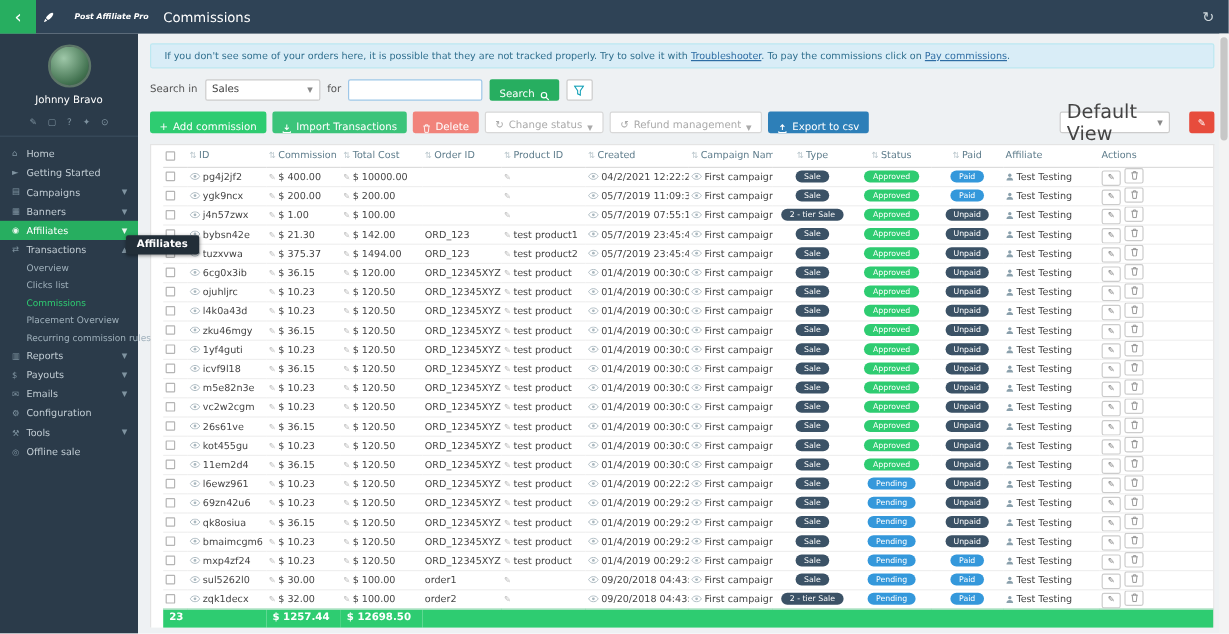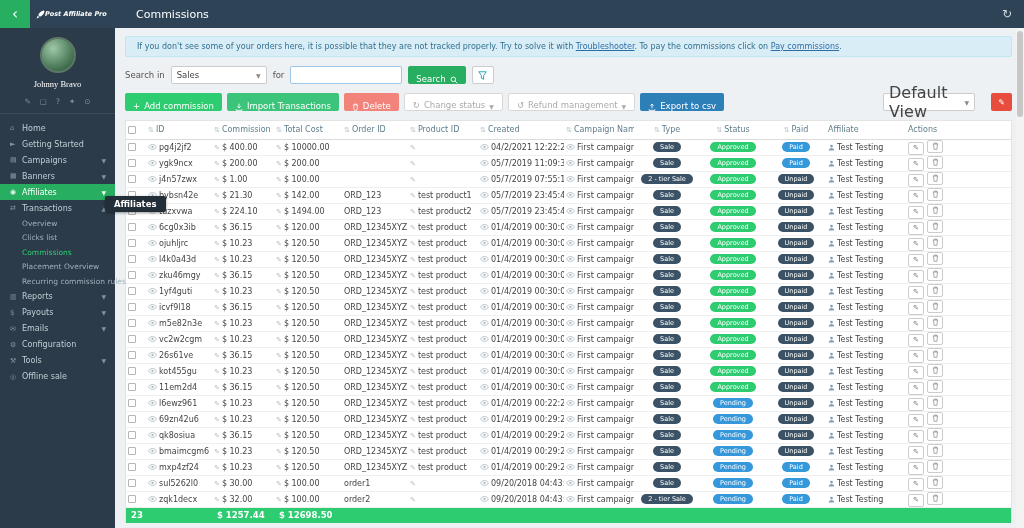--- a/index.html
+++ b/index.html
@@ -2,31 +2,31 @@
 <html><head>
 <meta charset="utf-8">
 <style>
   * { box-sizing: border-box; margin: 0; padding: 0; }
   html,body { width:1024px; height:528px; overflow:hidden; }
   body { font-family:"DejaVu Sans", sans-serif; background:#eef1f3; position:relative; }
 
   
   .topbar { position:absolute; top:0; left:0; right:0; height:28px; background:#2f4356; display:flex; align-items:center; z-index:6; }
   .back-btn { width:30px; height:28px; background:#27ae60; color:#fff; display:flex; align-items:center; justify-content:center; font-size:15px; cursor:pointer; }
-  .brand { width:86px; display:flex; align-items:center; gap:0; padding-left:6px; color:#fff; font-size:6.5px; font-style:italic; font-weight:bold; white-space:nowrap; }
+  .brand { width:86px; display:flex; align-items:center; gap:17px; padding-left:6px; color:#fff; font-size:6.5px; font-style:italic; font-weight:bold; white-space:nowrap; }
   .brand svg { flex:none; }
   .topbar-title { color:#fff; font-size:11px; margin-left:20px; }
   .tb-spacer { flex:1; }
   .refresh { color:#cfd8dc; font-size:12px; padding-right:12px; cursor:pointer; }
 
   
   .sidebar { position:absolute; top:28px; left:0; width:115px; bottom:0; background:#2b3b4a; z-index:5; }
   .avatar-wrap { text-align:center; padding-top:9px; }
   .avatar { width:36px; height:36px; border-radius:50%; margin:0 auto; background:radial-gradient(circle at 35% 30%, #9ec7a8, #41714f 70%, #2c4a36); border:2px solid #5d7668; }
-  .username { color:#fff; font-size:8.5px; margin-top:6px;font-family:Liberation Serif, serif; }
+  .username { color:#fff; font-size:8.5px; margin-top:6px; }
   .quick-icons { display:flex; justify-content:center; gap:9px; padding:8px 0 7px; border-bottom:1px solid #3a4c5c; color:#7f93a0; font-size:7.5px; }
   .quick-icons span { cursor:pointer; }
   .menu { padding-top:6px; }
   .menu-item { display:flex; align-items:center; height:16px; padding:0 9px 0 10px; color:#c2cdd4; font-size:8px; cursor:pointer; white-space:nowrap; }
   .menu-item .mi-icon { width:12px; color:#7f93a0; font-size:7px; flex:none; }
   .menu-item .mi-chev { margin-left:auto; font-size:6px; color:#7f93a0; }
   .menu-item.active { background:#27ae60; color:#fff; }
   .menu-item.active .mi-icon, .menu-item.active .mi-chev { color:#e8f8ee; }
   .submenu-item { display:flex; align-items:center; height:14.5px; padding-left:22px; font-size:7.5px; color:#9fb0bb; cursor:pointer; white-space:nowrap; }
   .submenu-item.active { color:#2ecc71; }
@@ -52,21 +52,21 @@
   .btn-green { background:#2ecc71; color:#fff; }
   .btn-import { background:#3bc47a; color:#fff; }
   .btn-del { background:#f1837b; color:#fff; }
   .btn-ghost { background:#fff; border:1px solid #d8d8d8; color:#aaa; }
   .btn-blue { background:#2d7fb8; color:#fff; }
   .view-wrap { margin-left:auto; display:flex; gap:16px; }
   .view-select { width:92px; }
   .btn-red-sq { background:#e74c3c; color:#fff; width:21px; height:18px; display:flex; align-items:center; justify-content:center; border-radius:2px; font-size:8px; cursor:pointer; }
 
   
-  .table-wrap { margin-top:9px; background:#fff; border:1px solid #e4e4e4; border-bottom:none; }
+  .table-wrap { margin-top:9px; background:#fff; border:1px solid #e4e4e4; border-bottom:none;padding-left:10px; }
   table { border-collapse:collapse; table-layout:fixed; width:100%; font-size:8px; color:#444; }
   thead th { height:18px; font-weight:normal; color:#5f7d8c; font-size:8px; text-align:left; border-bottom:1px solid #dcdcdc; padding:0 2px; white-space:nowrap; overflow:hidden; }
   tbody td { height:16px; border-bottom:1px solid #efefef; padding:0 2px; white-space:nowrap; overflow:hidden; }
   td.c, th.c { text-align:center; }
   .sort { color:#b9c6cc; font-size:7px; margin-right:2px; cursor:pointer; }
   .badge { display:inline-block; font-size:6.5px; color:#fff; border-radius:8px; padding:2px 7px; line-height:1; }
   .badge.dark { background:#3b5266; }
   .badge.green { background:#2ecc71; }
   .badge.blue { background:#3498db; }
   .cb { display:inline-block; width:8px; height:8px; border:1px solid #b5b5b5; border-radius:1px; background:#fff; vertical-align:middle; cursor:pointer; }
@@ -422,21 +422,21 @@
                   <path d="M1 3h8M3.5 3V1.5h3V3M2 3l.9 8h4.2L8 3" fill="none" stroke="#8a8a8a" stroke-width="1.1"></path>
                 </svg>
               </span></td>
   </tr>
           <tr>
     <td><span class="cb"></span></td>
     <td><svg class="eye" width="9" height="6" viewBox="0 0 18 12">
                 <path d="M9 1C5 1 2 4 1 6c1 2 4 5 8 5s7-3 8-5c-1-2-4-5-8-5z" fill="none" stroke="#aab8bf" stroke-width="1.6"></path>
                 <circle cx="9" cy="6" r="2.3" fill="#aab8bf"></circle>
               </svg><span>tuzxvwa</span></td>
-    <td><span class="mini-icon">✎</span><span>$ 224.10</span></td>
+    <td><span class="mini-icon">✎</span><span>$ 375.37</span></td>
     <td><span class="mini-icon">✎</span><span>$ 1494.00</span></td>
     <td><span>ORD_123</span></td>
     <td><span class="mini-icon">✎</span><span>test product2</span></td>
     <td><svg class="eye" width="9" height="6" viewBox="0 0 18 12">
                 <path d="M9 1C5 1 2 4 1 6c1 2 4 5 8 5s7-3 8-5c-1-2-4-5-8-5z" fill="none" stroke="#aab8bf" stroke-width="1.6"></path>
                 <circle cx="9" cy="6" r="2.3" fill="#aab8bf"></circle>
               </svg><span>05/7/2019 23:45:43</span></td>
     <td><svg class="eye" width="9" height="6" viewBox="0 0 18 12">
                 <path d="M9 1C5 1 2 4 1 6c1 2 4 5 8 5s7-3 8-5c-1-2-4-5-8-5z" fill="none" stroke="#aab8bf" stroke-width="1.6"></path>
                 <circle cx="9" cy="6" r="2.3" fill="#aab8bf"></circle>

